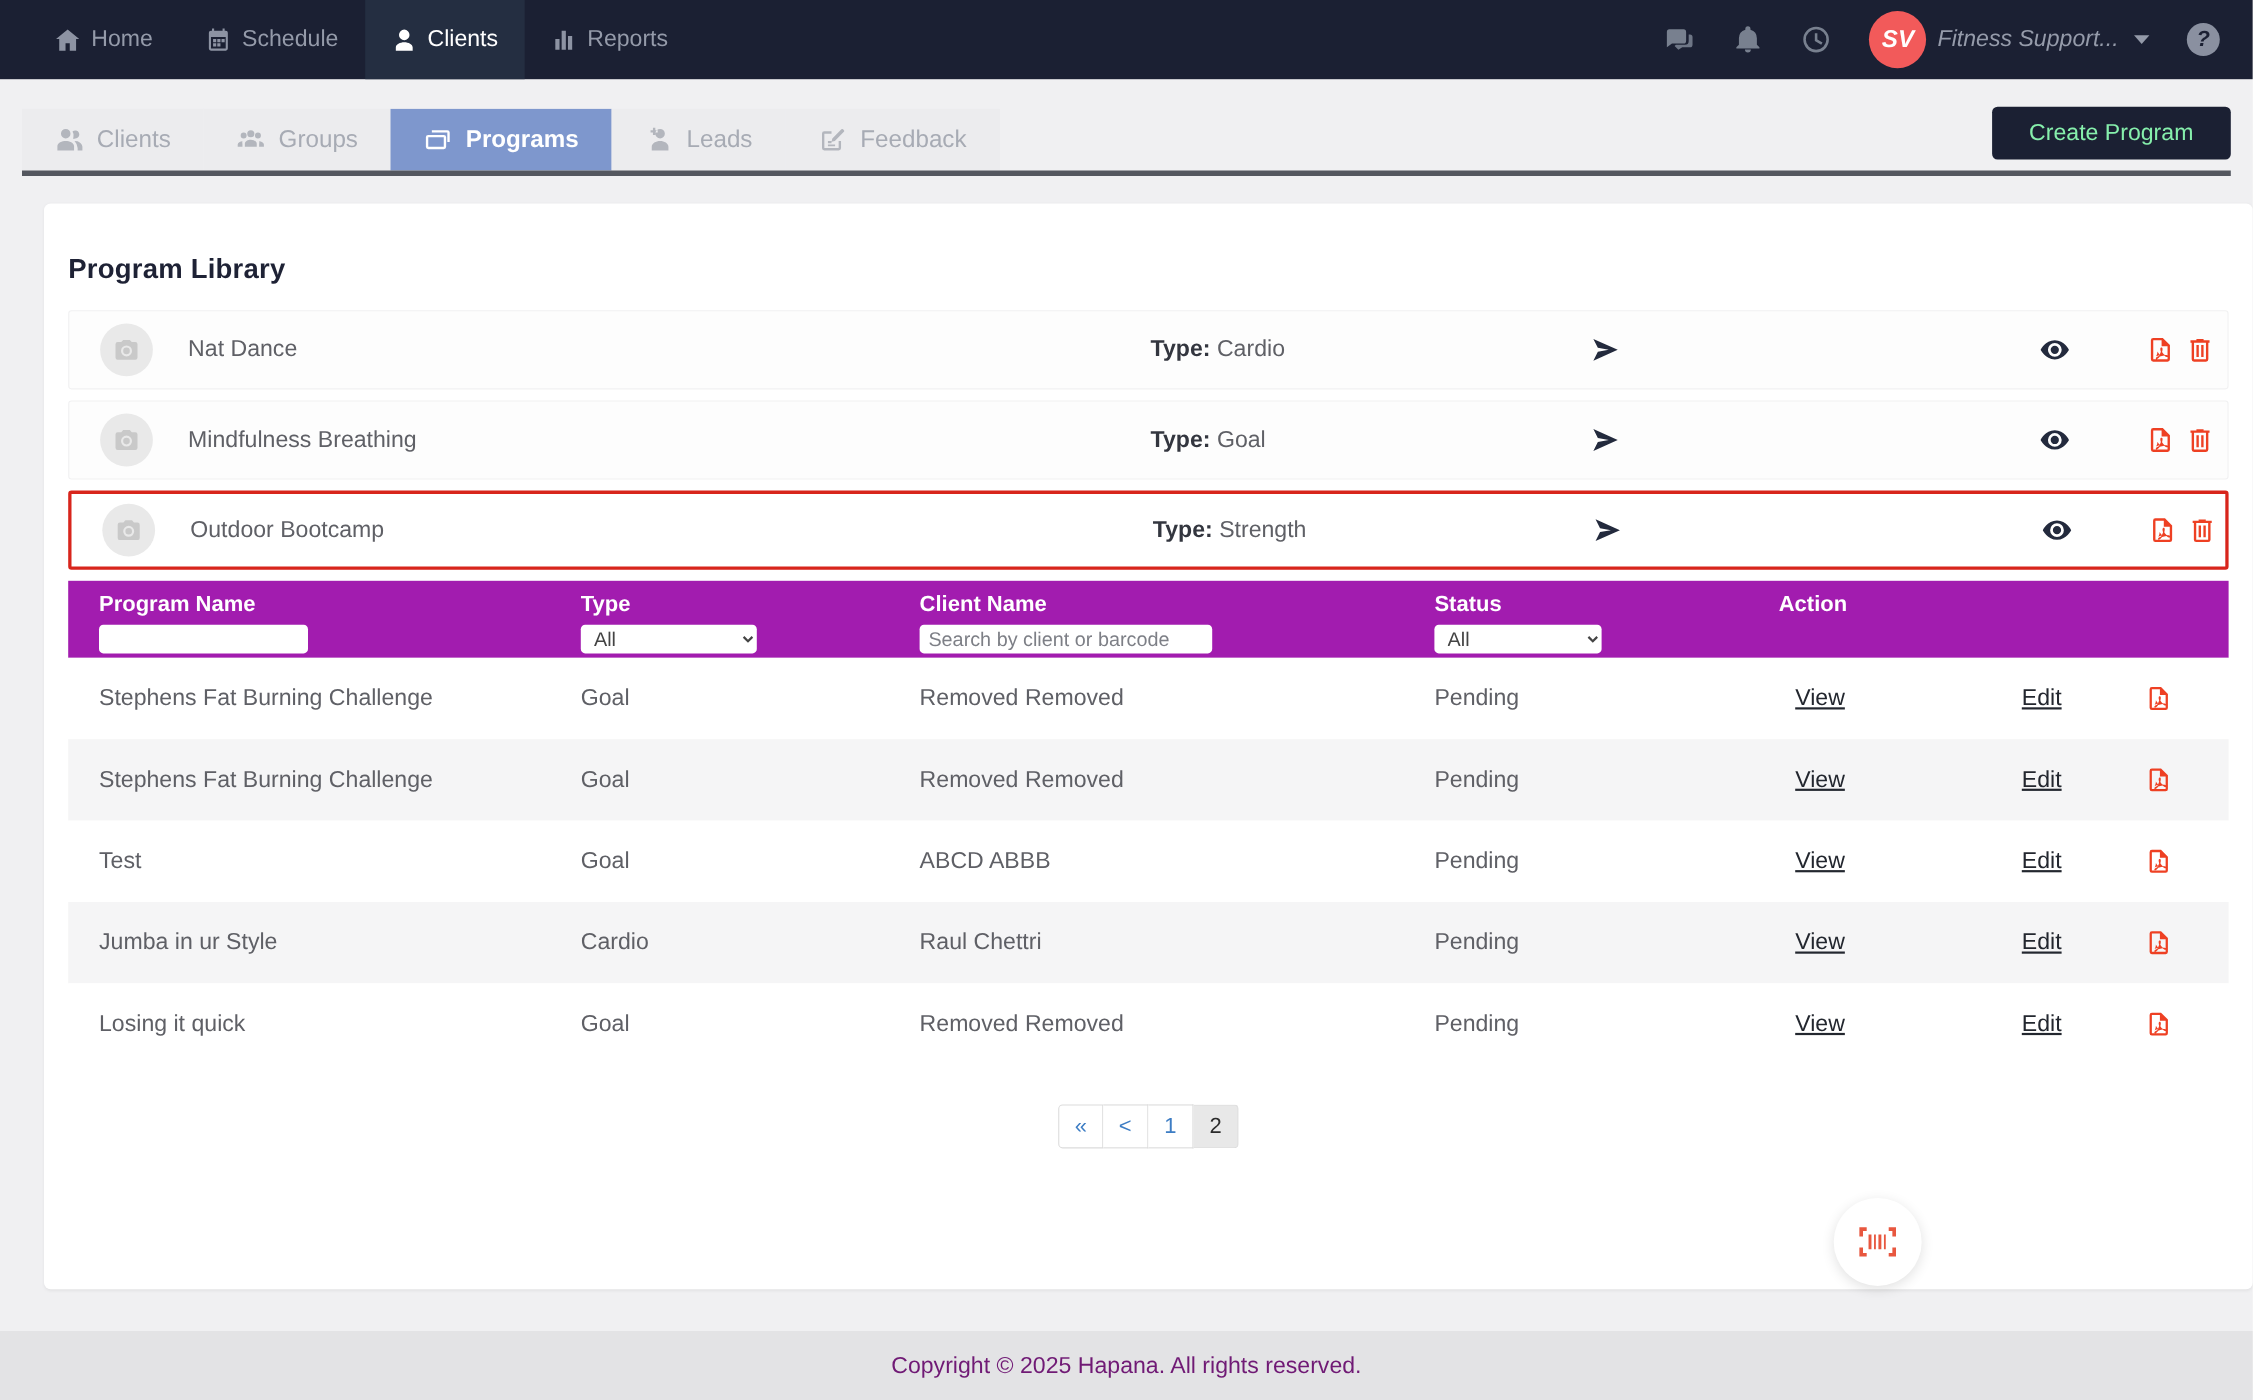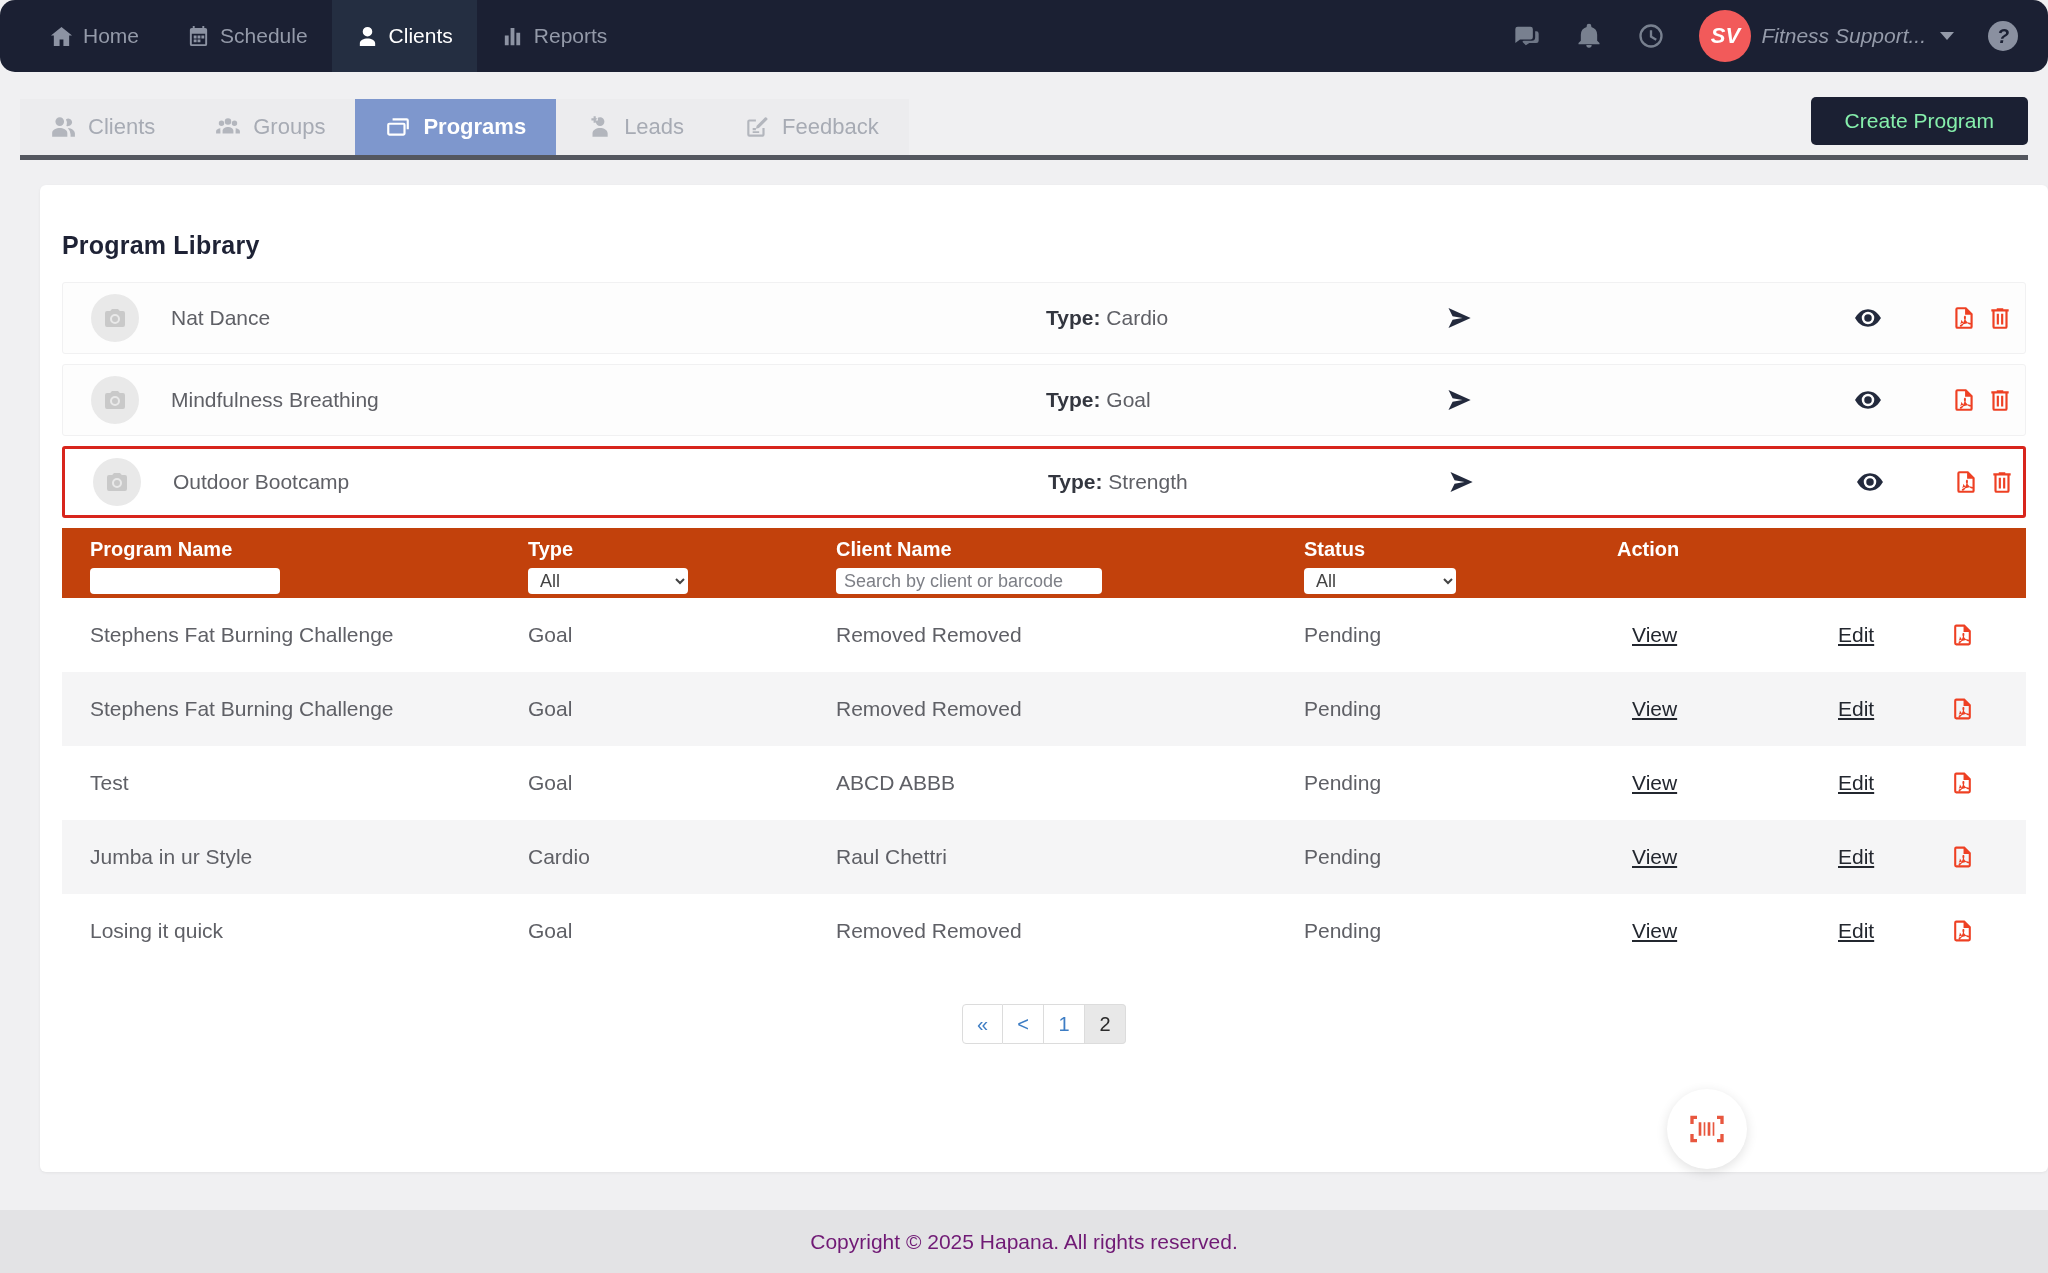--- a/index.html
+++ b/index.html
@@ -1,20 +1,20 @@
 <!DOCTYPE html>
 <html><head>
 <meta charset="utf-8">
 <style>
   * { margin:0; padding:0; box-sizing:border-box; }
   html,body { width:2048px; height:1273px; }
   body { font-family:"Liberation Sans", sans-serif; background:#f0f0f2; position:relative; overflow:hidden; }
 
   
-  .topnav { position:absolute; top:0; left:0; width:2048px; height:72px; background:#1b2033; display:flex; align-items:stretch;border-radius:15px; }
+  .topnav { position:absolute; top:0; left:0; width:2048px; height:72px; background:#1b2033; display:flex; align-items:stretch; }
   .nav-left { display:flex; align-items:stretch; padding-left:26px; }
   .nav-item { display:flex; align-items:center; gap:10px; padding:0 24px; color:#949aa9; font-size:21px; cursor:pointer; }
   .nav-item svg { width:23px; height:23px; fill:#8d93a3; }
   .nav-item.active { background:#242e41; color:#ffffff; }
   .nav-item.active svg { fill:#ffffff; }
   .caret { width:0; height:0; border-left:7px solid transparent; border-right:7px solid transparent; border-top:8px solid #949aa9; display:inline-block; margin-left:4px; }
   .nav-right { margin-left:auto; display:flex; align-items:center; gap:34px; padding-right:30px;font-style:italic; }
   .nav-icon { width:28px; height:28px; fill:#78808f; cursor:pointer; }
   .avatar { width:52px; height:52px; border-radius:50%; background:#f25a5a; color:#fff; font-size:22px; font-weight:bold; display:flex; align-items:center; justify-content:center; }
   .user-name { color:#959baa; font-size:21px; display:flex; align-items:center; gap:10px; cursor:pointer; }
@@ -43,21 +43,21 @@
   .prog-type { position:absolute; left:983px; font-size:21px; color:#5f6066; }
   .prog-type b { color:#33363f; }
   .icon-btn { position:absolute; cursor:pointer; background:none; border:none; padding:0; line-height:0; }
   .send-pos { left:1382px; } .eye-pos { left:1790px; } .pdf-pos { left:1888px; } .trash-pos { left:1924px; }
   .icon-navy { fill:#232a3d; } .icon-red { fill:#ee4023; }
 
   .log-title { margin:30px 0 18px 0; }
 
   
   .log-table { width:1964px; }
-  .log-head { position:relative; height:70px; background:#c2410c; }
+  .log-head { position:relative; height:70px; background:#a21caf; }
   .col-label { position:absolute; top:10px; color:#ffffff; font-size:20px; font-weight:bold; }
   .c1{left:28px;} .c2{left:466px;} .c3{left:774px;} .c4{left:1242px;} .c5{left:1555px;}
   .filter { position:absolute; top:40px; height:26px; border:none; border-radius:4px; background:#fff; font-family:inherit; font-size:18px; color:#444; padding:0 8px; }
   .f-program { left:28px; width:190px; }
   .f-type { left:466px; width:160px; }
   .f-client { left:774px; width:266px; }
   .f-status { left:1242px; width:152px; }
   select.filter { appearance:auto; }
   ::placeholder { color:#7d7f86; }
 

